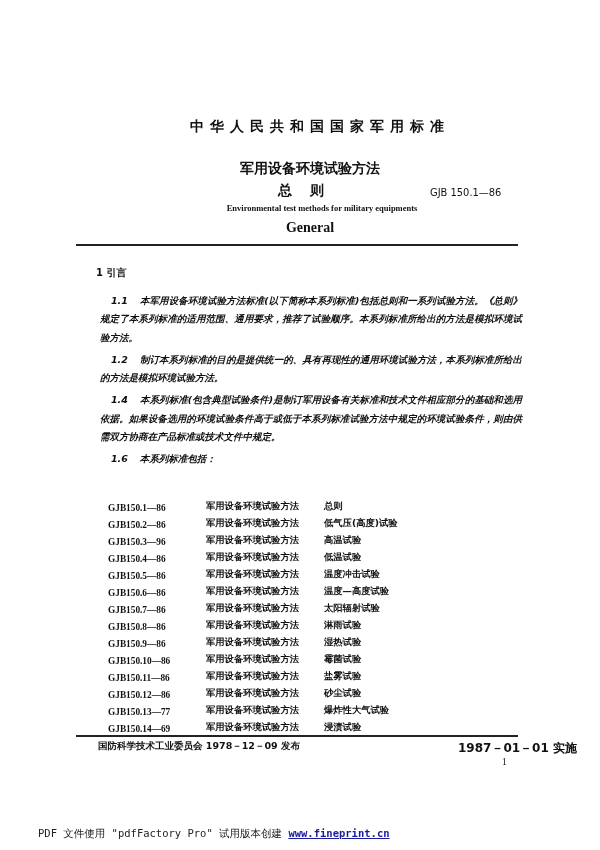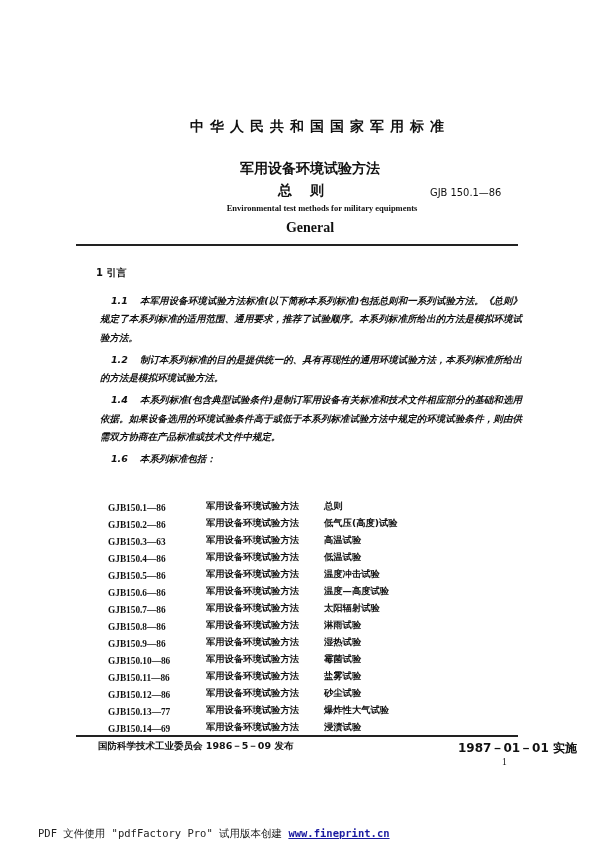--- a/index.html
+++ b/index.html
@@ -56,21 +56,21 @@
       <span class="code">GJB150.1—86</span>
       <span class="series">军用设备环境试验方法</span>
       <span>总则</span>
     </div>
   <div class="list-row">
       <span class="code">GJB150.2—86</span>
       <span class="series">军用设备环境试验方法</span>
       <span>低气压(高度)试验</span>
     </div>
   <div class="list-row">
-      <span class="code">GJB150.3—63</span>
+      <span class="code">GJB150.3—96</span>
       <span class="series">军用设备环境试验方法</span>
       <span>高温试验</span>
     </div>
   <div class="list-row">
       <span class="code">GJB150.4—86</span>
       <span class="series">军用设备环境试验方法</span>
       <span>低温试验</span>
     </div>
   <div class="list-row">
       <span class="code">GJB150.5—86</span>
@@ -119,17 +119,17 @@
     </div>
   <div class="list-row">
       <span class="code">GJB150.14—69</span>
       <span class="series">军用设备环境试验方法</span>
       <span>浸渍试验</span>
     </div>
 </div>
 
 <div class="abs rule rule-bottom"></div>
 
-<div class="abs footer-left">国防科学技术工业委员会 1986－5－09 发布</div>
+<div class="abs footer-left">国防科学技术工业委员会 1978－12－09 发布</div>
 <div class="abs footer-right">1987－01－01 实施</div>
 <div class="abs page-num">1</div>
 
 <div class="abs watermark"><span>PDF 文件使用 "pdfFactory Pro" 试用版本创建 </span><a>www.fineprint.cn</a></div>
 
 </body></html>

